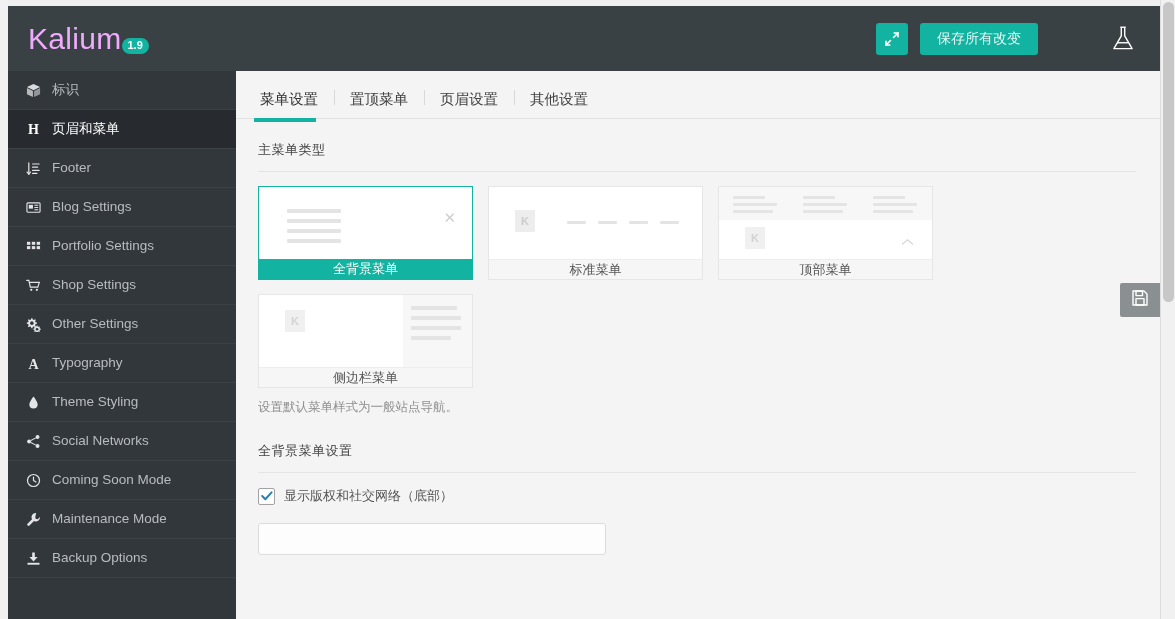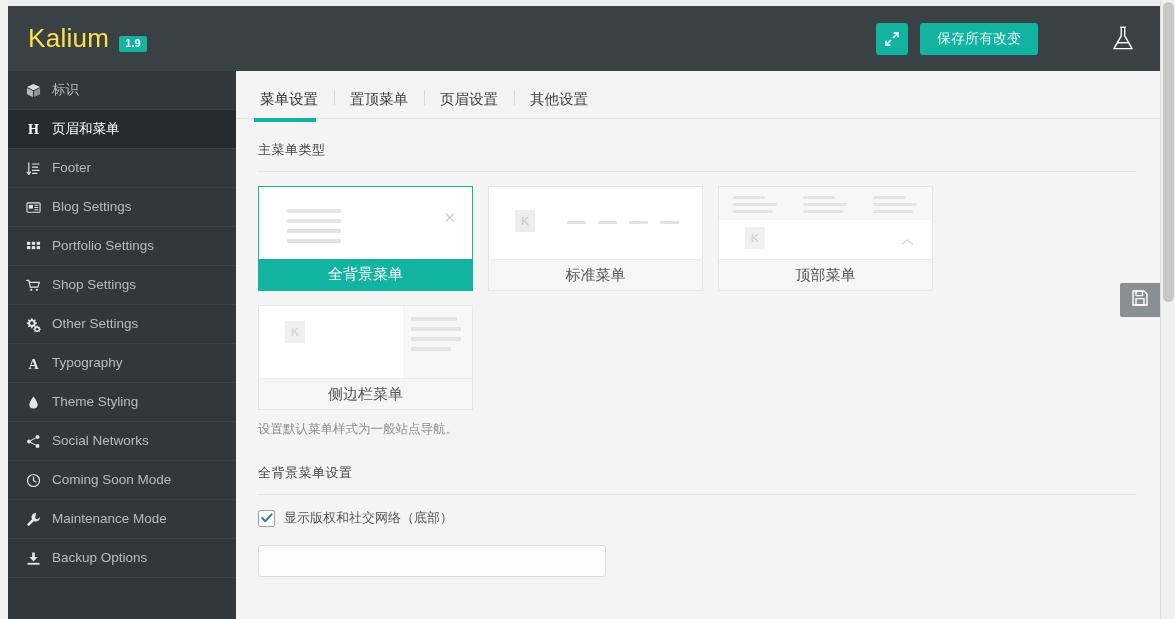--- a/index.html
+++ b/index.html
@@ -29,28 +29,27 @@
     width: 1152px; height: 65px;
     background: #3a4145;
     display: flex; align-items: center;
     z-index: 4;
   }
   .brand {
     display: flex; align-items: baseline;
     margin-left: 20px;
   }
   .brand-name {
-    color: #fde047; font-size: 26px; font-weight: 400;
+    color: #f0abfc; font-size: 30px; font-weight: 400;
     letter-spacing: .3px;
   }
   .brand-version {
-    margin-left: 10px;
     background: #12b3a0; color: #ffffff;
     font-size: 11px; font-weight: bold;
-    padding: 2px 6px 3px 6px; border-radius: 2px;
+    padding: 2px 6px 3px 6px; border-radius: 8px;
     line-height: 1;
   }
   .header-right {
     margin-left: auto; display: flex; align-items: center;
     margin-right: 22px;
   }
   .icon-btn-expand {
     width: 32px; height: 32px;
     background: #12b3a0; border-radius: 3px;
     display: flex; align-items: center; justify-content: center;
@@ -155,23 +154,23 @@
     background: #fff;
     border: 1px solid #e6e6e6;
     cursor: pointer;
   }
   .card.selected { border: 1px solid #12b3a0; }
   .card-preview {
     height: 72px; background: #ffffff;
     position: relative; overflow: hidden;
   }
   .card-label {
-    height: 31px;
+    height: 20px;
     background: #f6f6f6;
-    color: #555; font-size: 15px;
+    color: #555; font-size: 13px;
     display: flex; align-items: center; justify-content: center;
     border-top: 1px solid #ededed;
   }
   .card.selected .card-label {
     background: #12b3a0; color: #ffffff; border-top: 0;
   }
   .bar { background: #e4e4e4; border-radius: 1px; }
 
   
   .p1-lines { position: absolute; left: 28px; top: 22px; }

